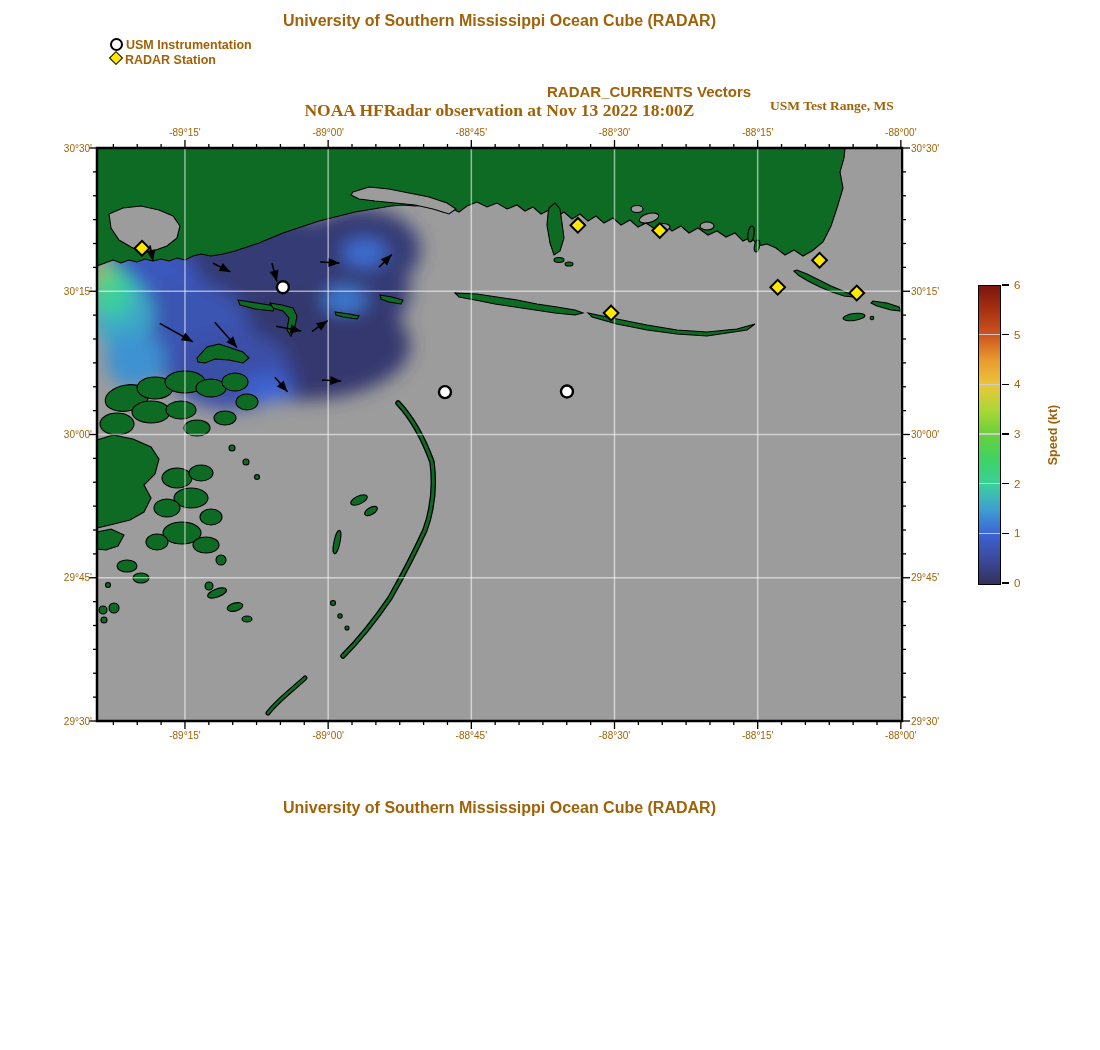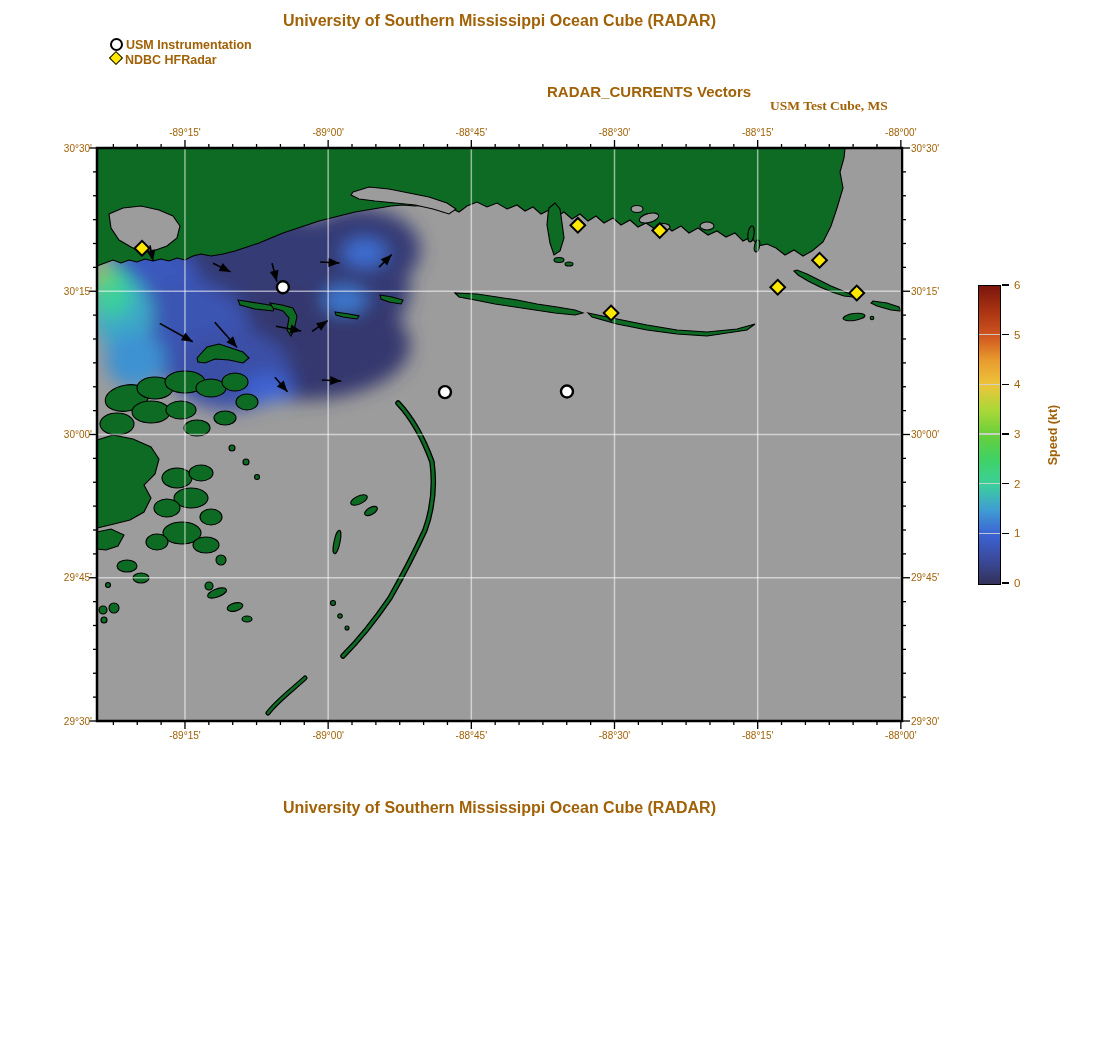--- a/index.html
+++ b/index.html
@@ -32,27 +32,28 @@
 
   <div id="main-title" class="abs">University of Southern Mississippi Ocean Cube (RADAR)</div>
 
   <div id="legend" class="abs">
     <div class="legend-row">
       <span class="circle-icon"></span>
       <span class="legend-label">USM Instrumentation</span>
     </div>
     <div class="legend-row">
       <span class="diamond-icon"></span>
-      <span class="legend-label">NDBC HFRadar</span>
+      <span class="legend-label">RADAR Station</span>
     </div>
   </div>
 
   <div id="scale-caption" class="abs">RADAR_CURRENTS Vectors</div>
 
-  <div id="range-label" class="abs">USM Test Cube, MS</div>
+  <div id="subtitle" class="abs">NOAA HFRadar observation at Nov 13 2022 18:00Z</div>
+  <div id="range-label" class="abs">USM Test Range, MS</div>
 
   <div id="map-wrap" class="abs">
     <svg id="map-svg" width="805" height="573" viewBox="0 0 805 573">
       <defs>
         <clipPath id="mapclip">
             <rect x="0" y="0" width="805" height="573"></rect>
           </clipPath>
         <filter id="soft" x="-25%" y="-25%" width="150%" height="150%">
           <feGaussianBlur stdDeviation="9"></feGaussianBlur>
         </filter>

